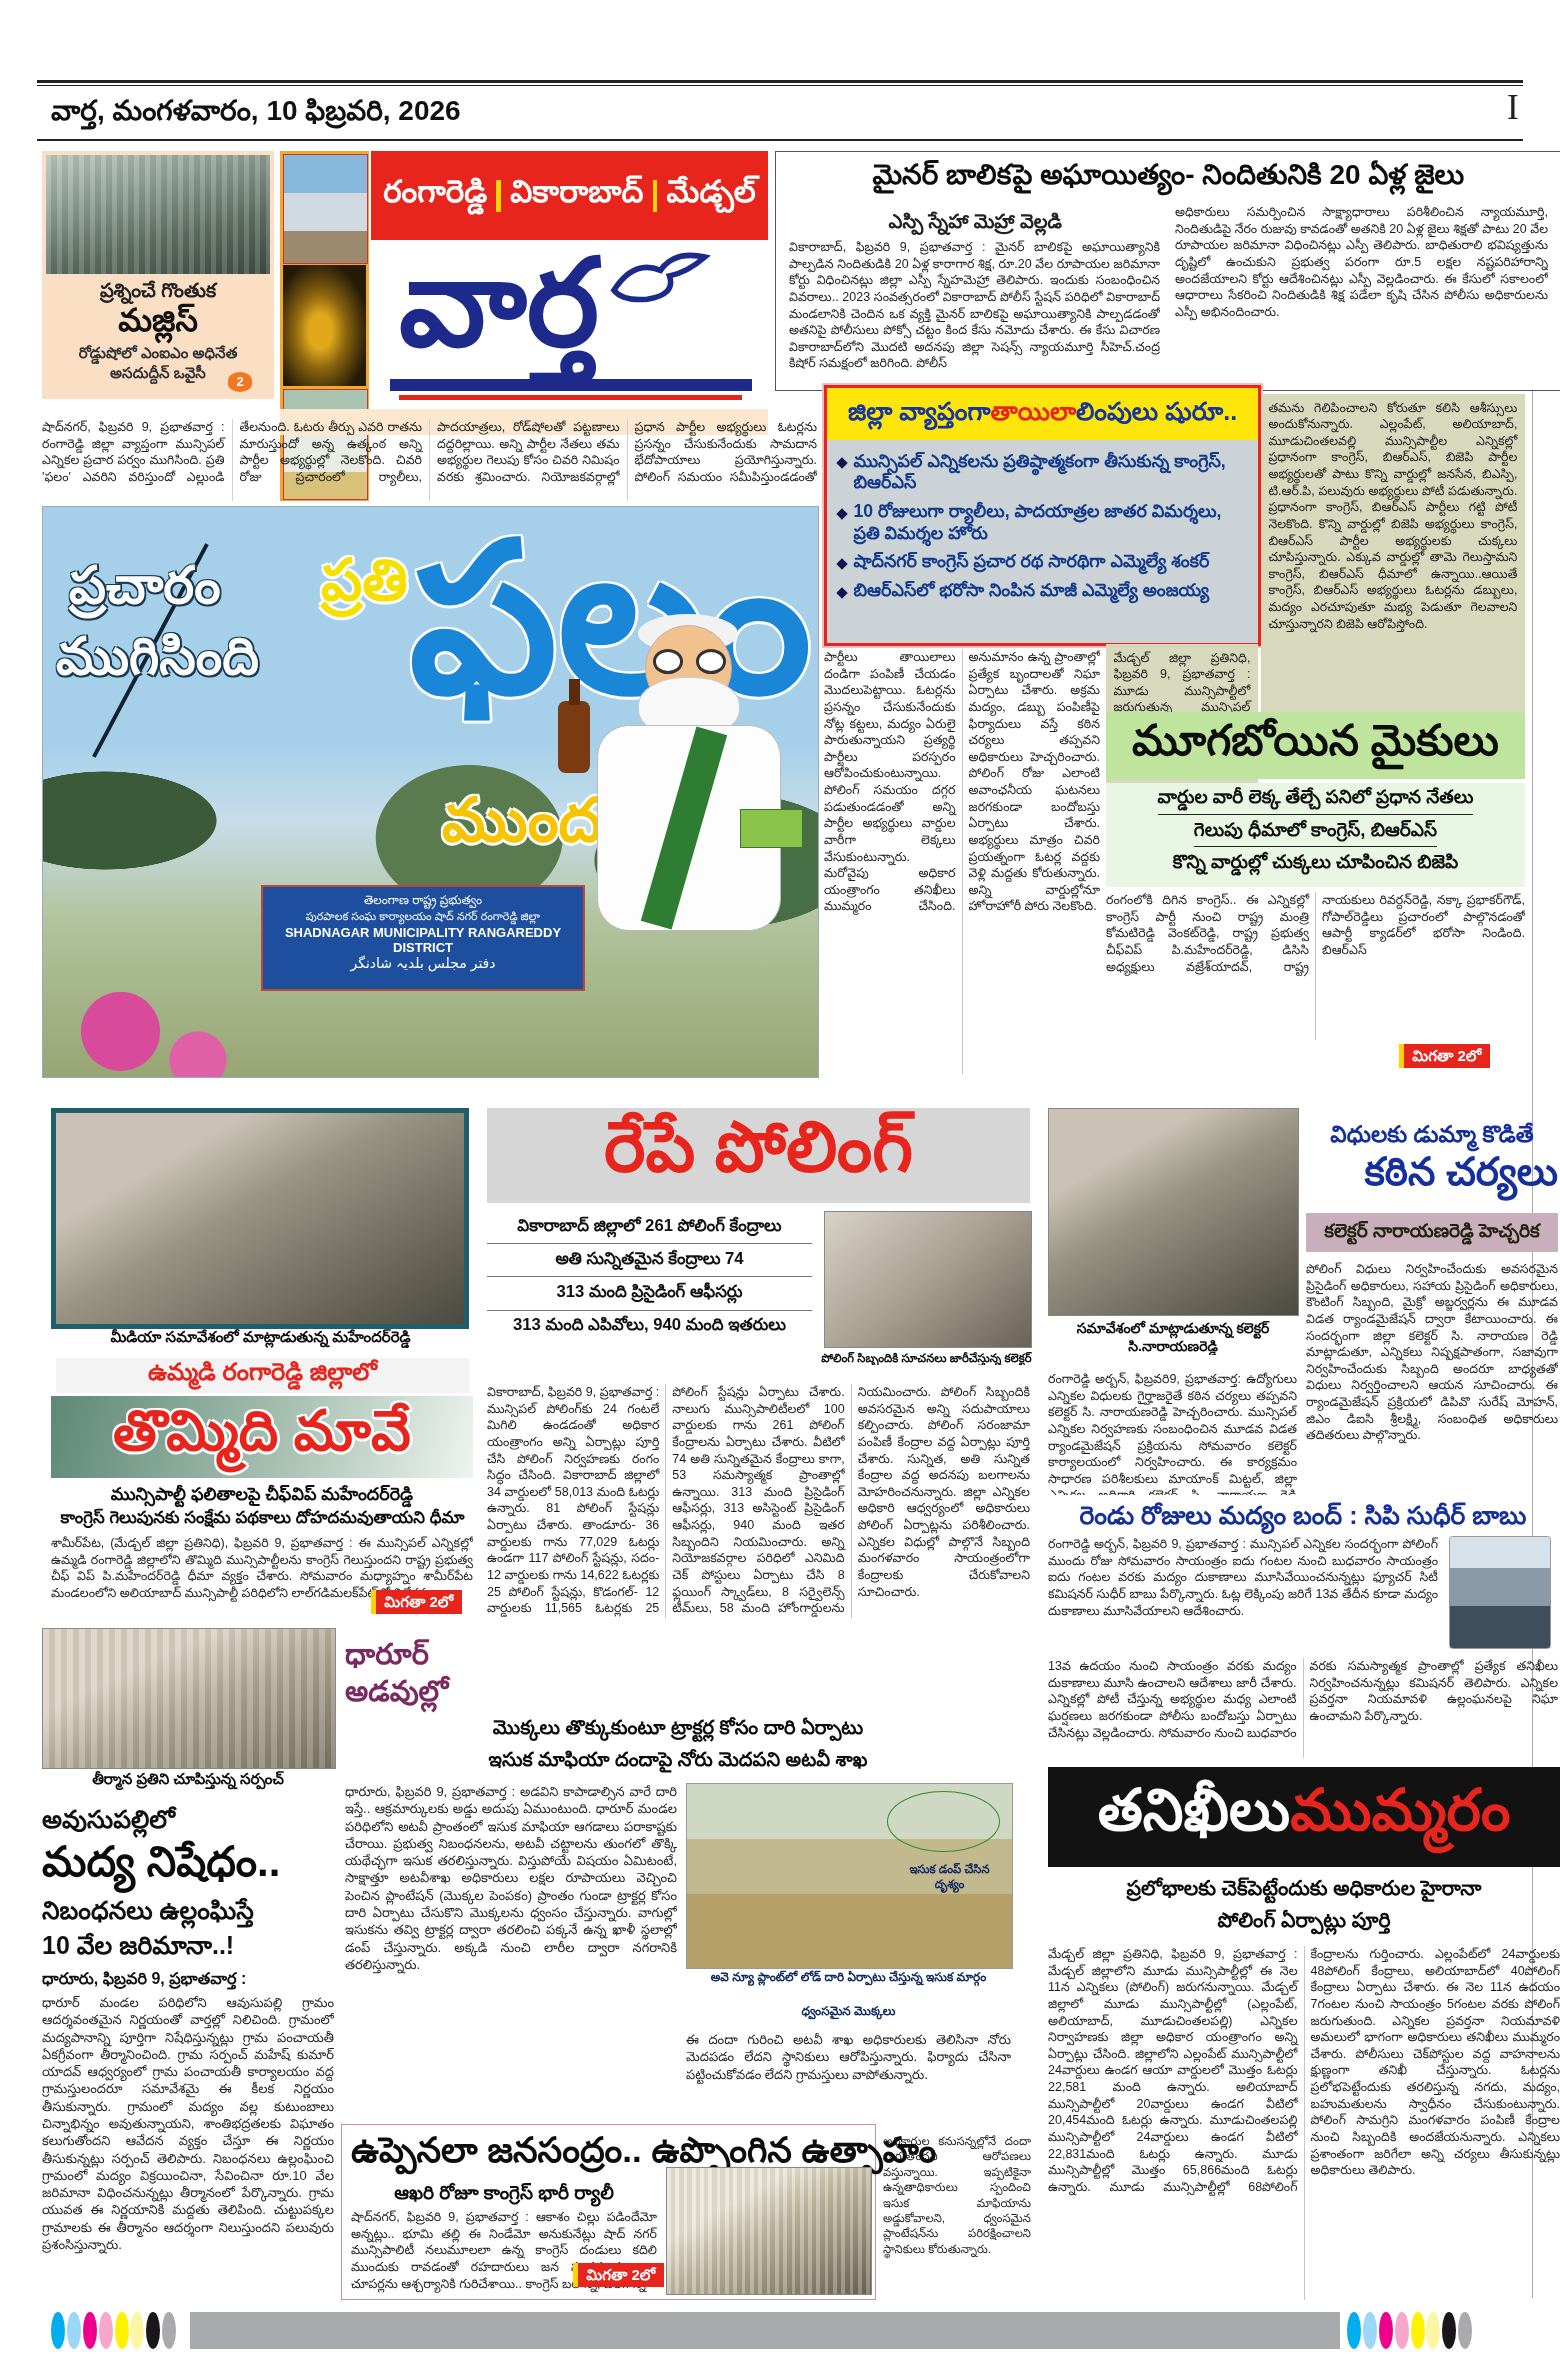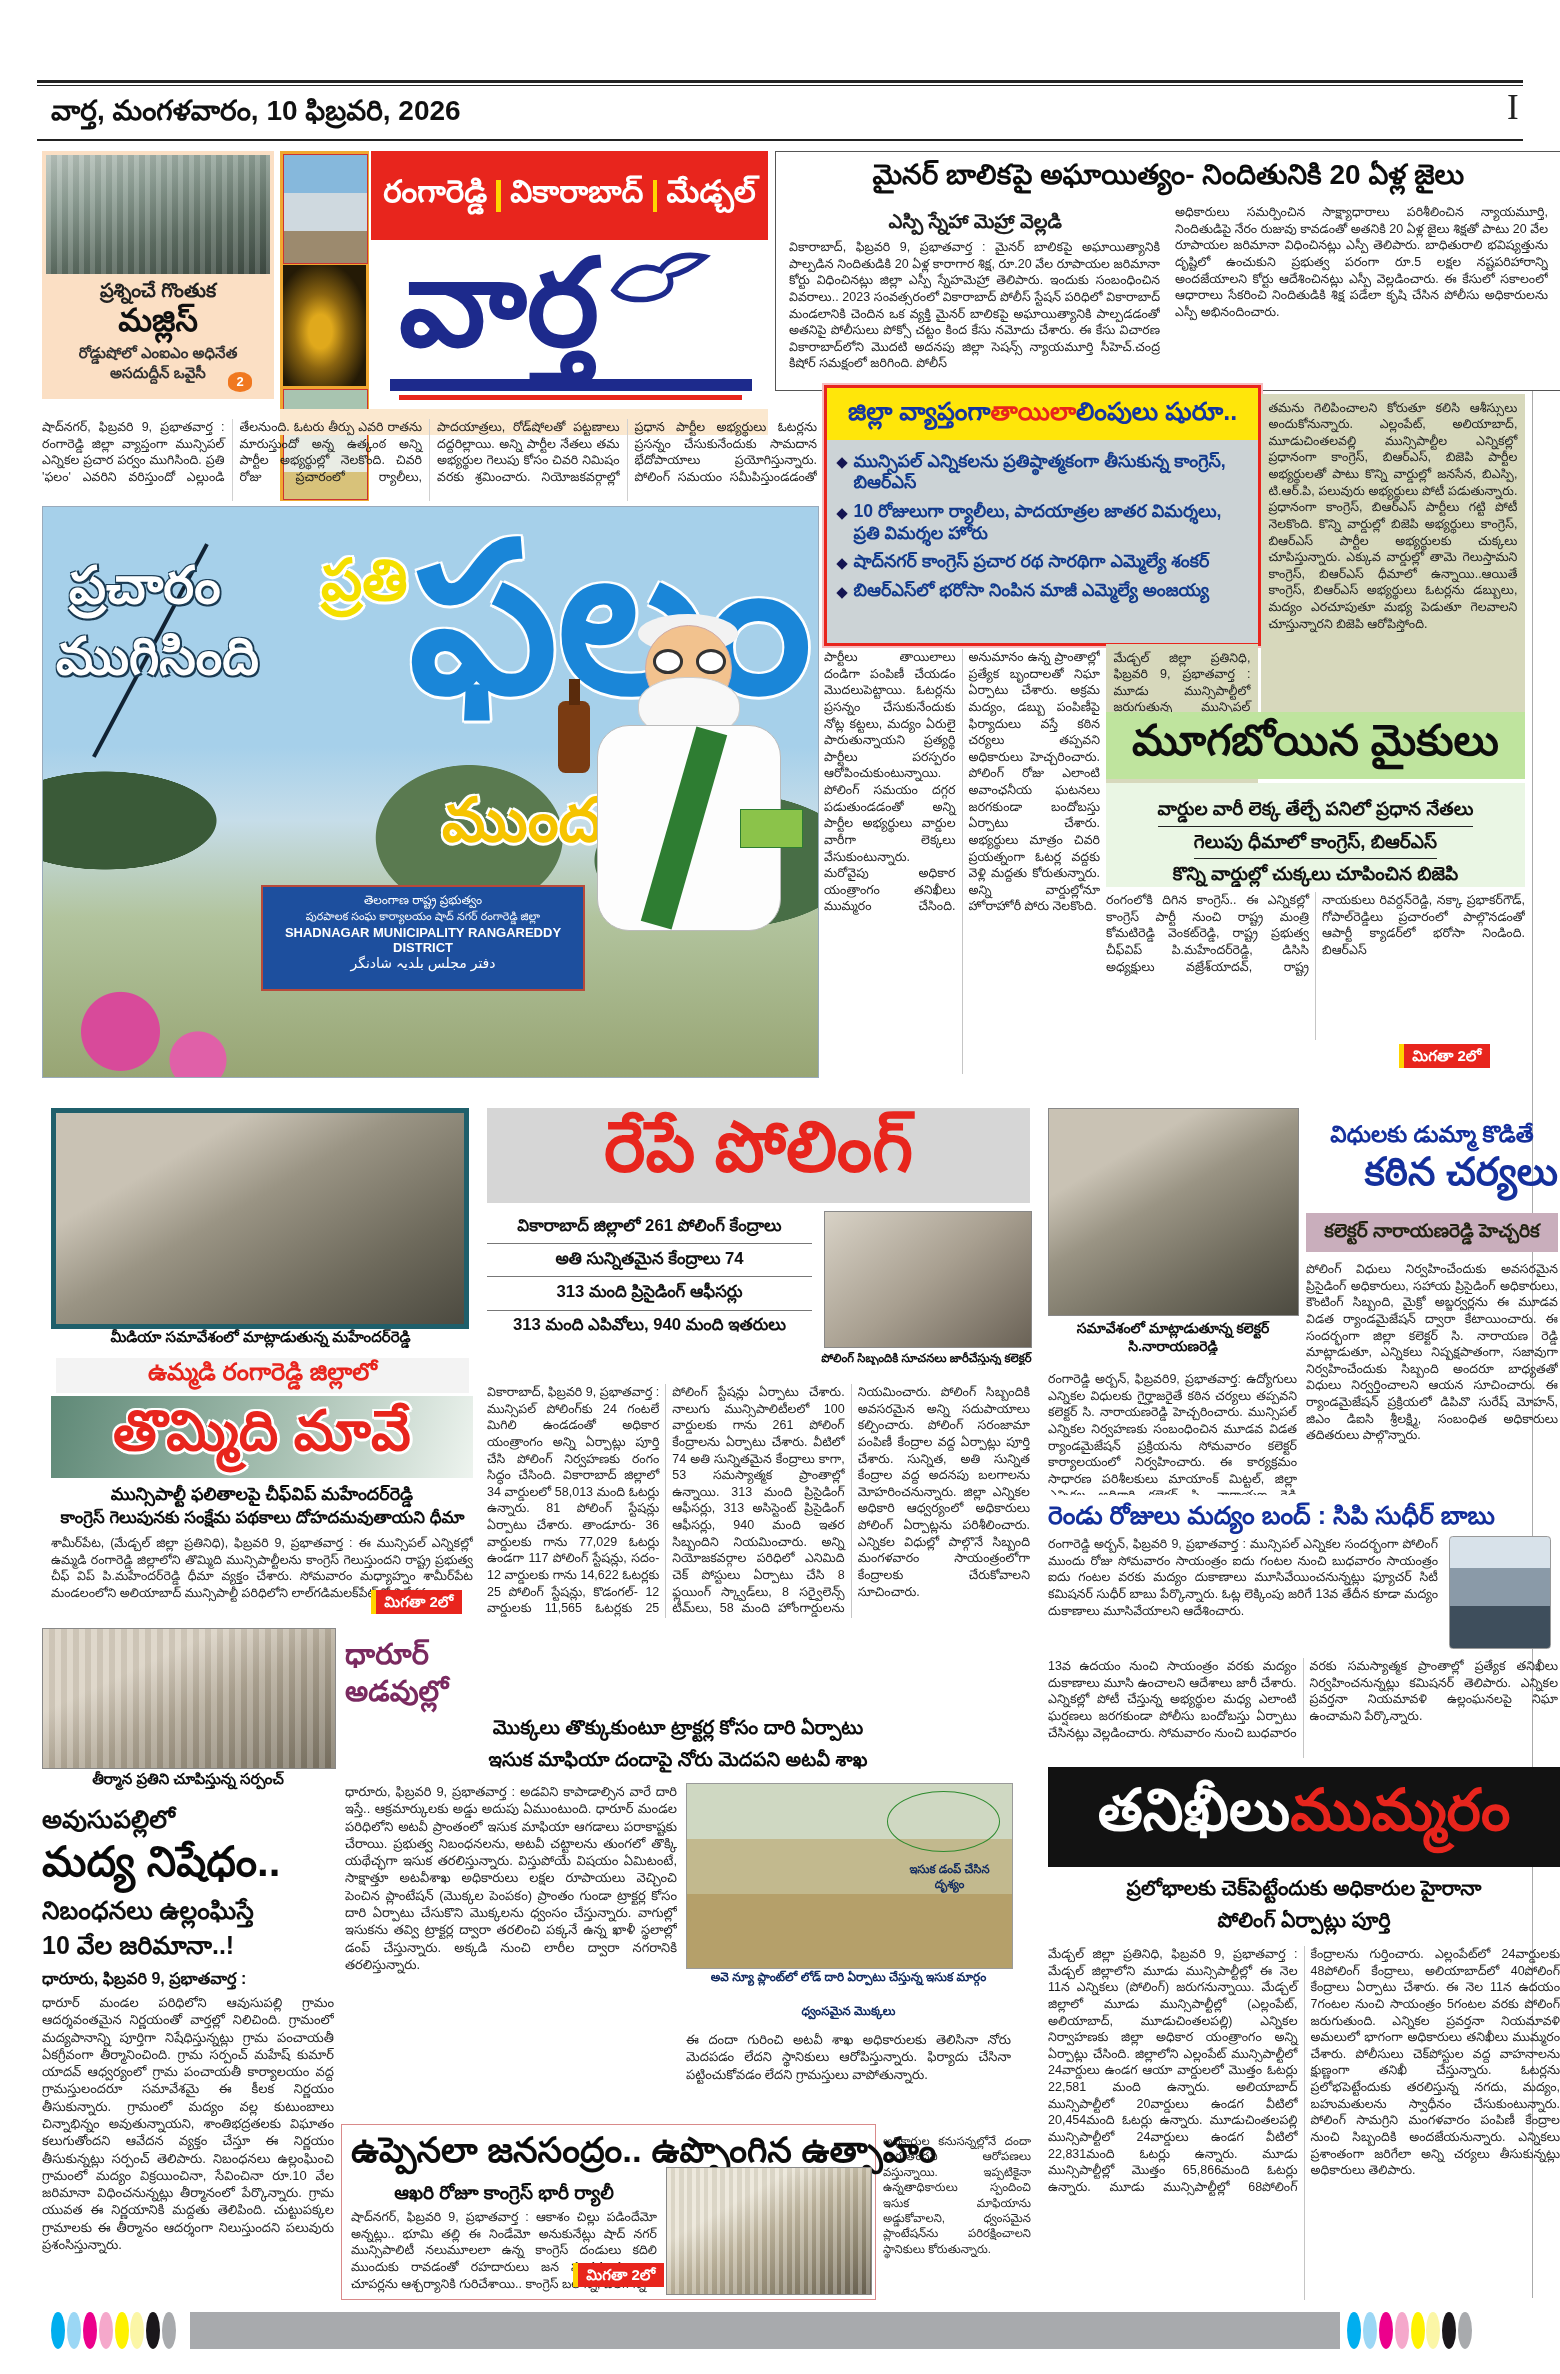--- a/index.html
+++ b/index.html
@@ -158,21 +158,21 @@
   <div class="bt c2 abs" style="left:824px;top:649px;width:276px;height:425px">పార్టీలు తాయిలాలు దండిగా పంపిణీ చేయడం మొదలుపెట్టాయి. ఓటర్లను ప్రసన్నం చేసుకునేందుకు నోట్ల కట్టలు, మద్యం ఏరులై పారుతున్నాయని ప్రత్యర్థి పార్టీలు పరస్పరం ఆరోపించుకుంటున్నాయి. పోలింగ్ సమయం దగ్గర పడుతుండడంతో అన్ని పార్టీల అభ్యర్థులు వార్డుల వారీగా లెక్కలు వేసుకుంటున్నారు. మరోవైపు అధికార యంత్రాంగం తనిఖీలు ముమ్మరం చేసింది. అనుమానం ఉన్న ప్రాంతాల్లో ప్రత్యేక బృందాలతో నిఘా ఏర్పాటు చేశారు. అక్రమ మద్యం, డబ్బు పంపిణీపై ఫిర్యాదులు వస్తే కఠిన చర్యలు తప్పవని అధికారులు హెచ్చరించారు. పోలింగ్ రోజు ఎలాంటి అవాంఛనీయ ఘటనలు జరగకుండా బందోబస్తు ఏర్పాటు చేశారు. అభ్యర్థులు మాత్రం చివరి ప్రయత్నంగా ఓటర్ల వద్దకు వెళ్లి మద్దతు కోరుతున్నారు. అన్ని వార్డుల్లోనూ హోరాహోరీ పోరు నెలకొంది.</div>
 
   <div class="bt olive abs" style="left:1106px;top:644px;width:137px;height:230px">మేడ్చల్ జిల్లా ప్రతినిధి, ఫిబ్రవరి 9, ప్రభాతవార్త : మూడు మున్సిపాల్టీలో జరుగుతున్న మున్సిపల్ ఎన్నికల ప్రచారం సోమవారం సాయంత్రం</div>
 
   <div class="bt olive abs" style="left:1261px;top:394px;width:249px;height:308px">తమను గెలిపించాలని కోరుతూ కలిసి ఆశీస్సులు అందుకోనున్నారు. ఎల్లంపేట్, అలియాబాద్, మూడుచింతలవల్లి మున్సిపాల్టీల ఎన్నికల్లో ప్రధానంగా కాంగ్రెస్, బిఆర్ఎస్, బిజెపి పార్టీల అభ్యర్థులతో పాటు కొన్ని వార్డుల్లో జనసేన, బిఎస్పి, టి.ఆర్.పి, పలువురు అభ్యర్థులు పోటీ పడుతున్నారు. ప్రధానంగా కాంగ్రెస్, బిఆర్ఎస్ పార్టీలు గట్టి పోటీ నెలకొంది. కొన్ని వార్డుల్లో బిజెపి అభ్యర్థులు కాంగ్రెస్, బిఆర్ఎస్ పార్టీల అభ్యర్థులకు చుక్కలు చూపిస్తున్నారు. ఎక్కువ వార్డుల్లో తామె గెలుస్తామని కాంగ్రెస్, బిఆర్ఎస్ ధీమాలో ఉన్నాయి..ఆయితే కాంగ్రెస్, బిఆర్ఎస్ అభ్యర్థులు ఓటర్లను డబ్బులు, మద్యం ఎరచూపుతూ మభ్య పెడుతూ గెలవాలని చూస్తున్నారని బిజెపి ఆరోపిస్తోంది.</div>
 
   <div class="abs" style="left:1106px;top:712px;width:419px;height:67px;background:#bfe49e;display:flex;align-items:center;justify-content:center">
     <span style="font-size:43px;font-weight:900;color:#0d0d0d">మూగబోయిన మైకులు</span>
   </div>
   <div class="abs" style="left:1106px;top:783px;width:419px;height:104px;background:#eaf6e4;text-align:center;overflow:hidden">
-    <div style="margin-top:15px"><span class="subline" style="font-size:18.6px;font-weight:bold">వార్డుల వారీ లెక్క తేల్చే పనిలో ప్రధాన నేతలు</span></div>
+    <div style="margin-top:3px"><span class="subline" style="font-size:18.6px;font-weight:bold">వార్డుల వారీ లెక్క తేల్చే పనిలో ప్రధాన నేతలు</span></div>
     <div style="margin-top:3.7px"><span class="subline" style="font-size:18.6px;font-weight:bold">గెలుపు ధీమాలో కాంగ్రెస్, బిఆర్ఎస్</span></div>
     <div style="margin-top:3.7px"><span style="font-size:18.6px;font-weight:bold">కొన్ని వార్డుల్లో చుక్కలు చూపించిన బిజెపి</span></div>
   </div>
   <div class="bt c2 abs" style="left:1106px;top:892px;width:419px;height:148px">రంగంలోకి దిగిన కాంగ్రెస్.. ఈ ఎన్నికల్లో కాంగ్రెస్ పార్టీ నుంచి రాష్ట్ర మంత్రి కోమటిరెడ్డి వెంకట్‌రెడ్డి, రాష్ట్ర ప్రభుత్వ చీఫ్‌విప్ పి.మహేందర్‌రెడ్డి, డిసిసి అధ్యక్షులు వజ్రేశ్‌యాదవ్, రాష్ట్ర నాయకులు రివర్దన్‌రెడ్డి, నక్కా ప్రభాకర్‌గౌడ్, గోపాల్‌రెడ్డిలు ప్రచారంలో పాల్గొనడంతో ఆపార్టీ క్యాడర్‌లో భరోసా నిండింది. బిఆర్ఎస్</div>
   <div class="abs" style="left:1399px;top:1044px">
     <span class="continued">మిగతా 2లో</span>
   </div>
 
   <div class="ph p-meeting" style="left:51px;top:1108px;width:408px;height:211px;border:5.6px solid #1f5f6b"></div>
   <div class="cap abs" style="left:51px;top:1328px;width:419px;font-size:15px">మీడియా సమావేశంలో మాట్లాడుతున్న మహేందర్‌రెడ్డి</div>
@@ -207,21 +207,21 @@
   <div class="ph p-meeting" style="left:1048px;top:1108px;width:249px;height:206px;border:0.9px solid #888"></div>
   <div class="cap abs" style="left:1043px;top:1319px;width:260px;font-size:14px;line-height:1.3">సమావేశంలో మాట్లాడుతూన్న కలెక్టర్ సి.నారాయణరెడ్డి</div>
   <div class="abs" style="left:1306px;top:1121px;width:252px;text-align:center;font-size:23px;font-weight:900;color:#15309c">విధులకు డుమ్మా కొడితే</div>
   <div class="abs" style="left:1306px;top:1150px;width:252px;text-align:right;font-size:39px;font-weight:900;color:#15309c">కఠిన చర్యలు</div>
   <div class="abs" style="left:1306px;top:1213px;width:252px;height:39px;background:#c9aebc;display:flex;align-items:center;justify-content:center">
     <span style="font-size:18.6px;font-weight:bold;color:#221">కలెక్టర్ నారాయణరెడ్డి హెచ్చరిక</span>
   </div>
   <div class="bt abs" style="left:1306px;top:1261px;width:252px;height:234px">పోలింగ్ విధులు నిర్వహించేందుకు అవసరమైన ప్రిసైడింగ్ అధికారులు, సహాయ ప్రిసైడింగ్ అధికారులు, కౌంటింగ్ సిబ్బంది, మైక్రో అబ్జర్వర్లను ఈ మూడవ విడత ర్యాండమైజేషన్ ద్వారా కేటాయించారు. ఈ సందర్భంగా జిల్లా కలెక్టర్ సి. నారాయణ రెడ్డి మాట్లాడుతూ, ఎన్నికలు నిష్పక్షపాతంగా, సజావుగా నిర్వహించేందుకు సిబ్బంది అందరూ బాధ్యతతో విధులు నిర్వర్తించాలని ఆయన సూచించారు. ఈ ర్యాండమైజేషన్ ప్రక్రియలో డిపివొ సురేష్ మోహన్, జిఎం డిఐసి శ్రీలక్ష్మి, సంబంధిత అధికారులు తదితరులు పాల్గొన్నారు.</div>
   <div class="bt abs" style="left:1048px;top:1371px;width:249px;height:124px">రంగారెడ్డి అర్బన్, ఫిబ్రవరి9, ప్రభాతవార్త: ఉద్యోగులు ఎన్నికల విధులకు గైర్హాజరైతే కఠిన చర్యలు తప్పవని కలెక్టర్ సి. నారాయణరెడ్డి హెచ్చరించారు. మున్సిపల్ ఎన్నికల నిర్వహణకు సంబంధించిన మూడవ విడత ర్యాండమైజేషన్ ప్రక్రియను సోమవారం కలెక్టర్ కార్యాలయంలో నిర్వహించారు. ఈ కార్యక్రమం సాధారణ పరిశీలకులు మాయాంక్ మిట్టల్, జిల్లా ఎన్నికల అధికారి కలెక్టర్ సి. నారాయణ రెడ్డి సమక్షంలో ఎన్నికల సంఘం నిబంధనలను అనుసరిస్తూ పూర్తయ్యింది. జిల్లాలో ఎన్నికలు జరగనున్న ఆరు మున్సిపాలిటీలకు సంబంధించి</div>
 
-  <div class="abs" style="left:1048px;top:1501px;width:510px;text-align:left;font-size:25px;font-weight:900;color:#15309c;overflow:hidden;white-space:nowrap">రెండు రోజులు మద్యం బంద్ : సిపి సుధీర్ బాబు</div>
+  <div class="abs" style="left:1048px;top:1501px;width:510px;text-align:center;font-size:25px;font-weight:900;color:#15309c;overflow:hidden;white-space:nowrap">రెండు రోజులు మద్యం బంద్ : సిపి సుధీర్ బాబు</div>
   <div class="bt abs" style="left:1048px;top:1536px;width:390px;height:111px">రంగారెడ్డి అర్బన్, ఫిబ్రవరి 9, ప్రభాతవార్త : మున్సిపల్ ఎన్నికల సందర్భంగా పోలింగ్ ముందు రోజు సోమవారం సాయంత్రం ఐదు గంటల నుంచి బుధవారం సాయంత్రం ఐదు గంటల వరకు మద్యం దుకాణాలు మూసివేయించనున్నట్లు ఫ్యూచర్ సిటీ కమిషనర్ సుధీర్ బాబు పేర్కొన్నారు. ఓట్ల లెక్కింపు జరిగే 13వ తేదీన కూడా మద్యం దుకాణాలు మూసివేయాలని ఆదేశించారు.</div>
   <div class="ph p-officer" style="left:1449px;top:1536px;width:100px;height:111px;border:0.9px solid #999;border-radius:3.7px"></div>
   <div class="bt c2 abs" style="left:1048px;top:1658px;width:510px;height:100px">13వ ఉదయం నుంచి సాయంత్రం వరకు మద్యం దుకాణాలు మూసి ఉంచాలని ఆదేశాలు జారీ చేశారు. ఎన్నికల్లో పోటీ చేస్తున్న అభ్యర్థుల మధ్య ఎలాంటి ఘర్షణలు జరగకుండా పోలీసు బందోబస్తు ఏర్పాటు చేసినట్లు వెల్లడించారు. సోమవారం నుంచి బుధవారం వరకు సమస్యాత్మక ప్రాంతాల్లో ప్రత్యేక తనిఖీలు నిర్వహించనున్నట్లు కమిషనర్ తెలిపారు. ఎన్నికల ప్రవర్తనా నియమావళి ఉల్లంఘనలపై నిఘా ఉంచామని పేర్కొన్నారు.</div>
 
   <div class="ph p-villagers" style="left:42px;top:1628px;width:292px;height:139px;border:0.9px solid #888"></div>
   <div class="cap abs" style="left:42px;top:1770px;width:292px;font-size:15px">తీర్మాన ప్రతిని చూపిస్తున్న సర్పంచ్</div>
   <div class="abs" style="left:42px;top:1805px;width:292px;text-align:left;font-size:25px;font-weight:600;color:#111">అవుసుపల్లిలో</div>
   <div class="abs" style="left:42px;top:1838px;width:292px;font-size:42px;font-weight:900;color:#0b0b0b">మద్య నిషేధం..</div>
   <div class="abs" style="left:42px;top:1896px;width:292px;font-size:25px;font-weight:900;color:#111">నిబంధనలు ఉల్లంఘిస్తే</div>
   <div class="abs" style="left:42px;top:1931px;width:292px;font-size:25px;font-weight:900;color:#111">10 వేల జరిమానా..!</div>

